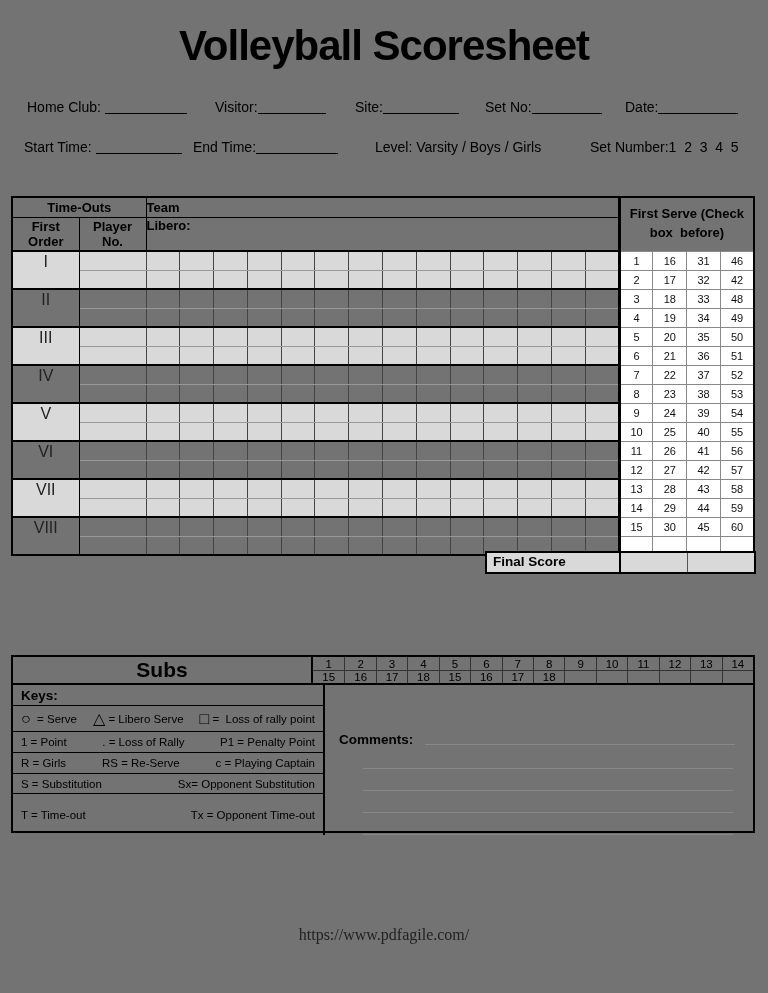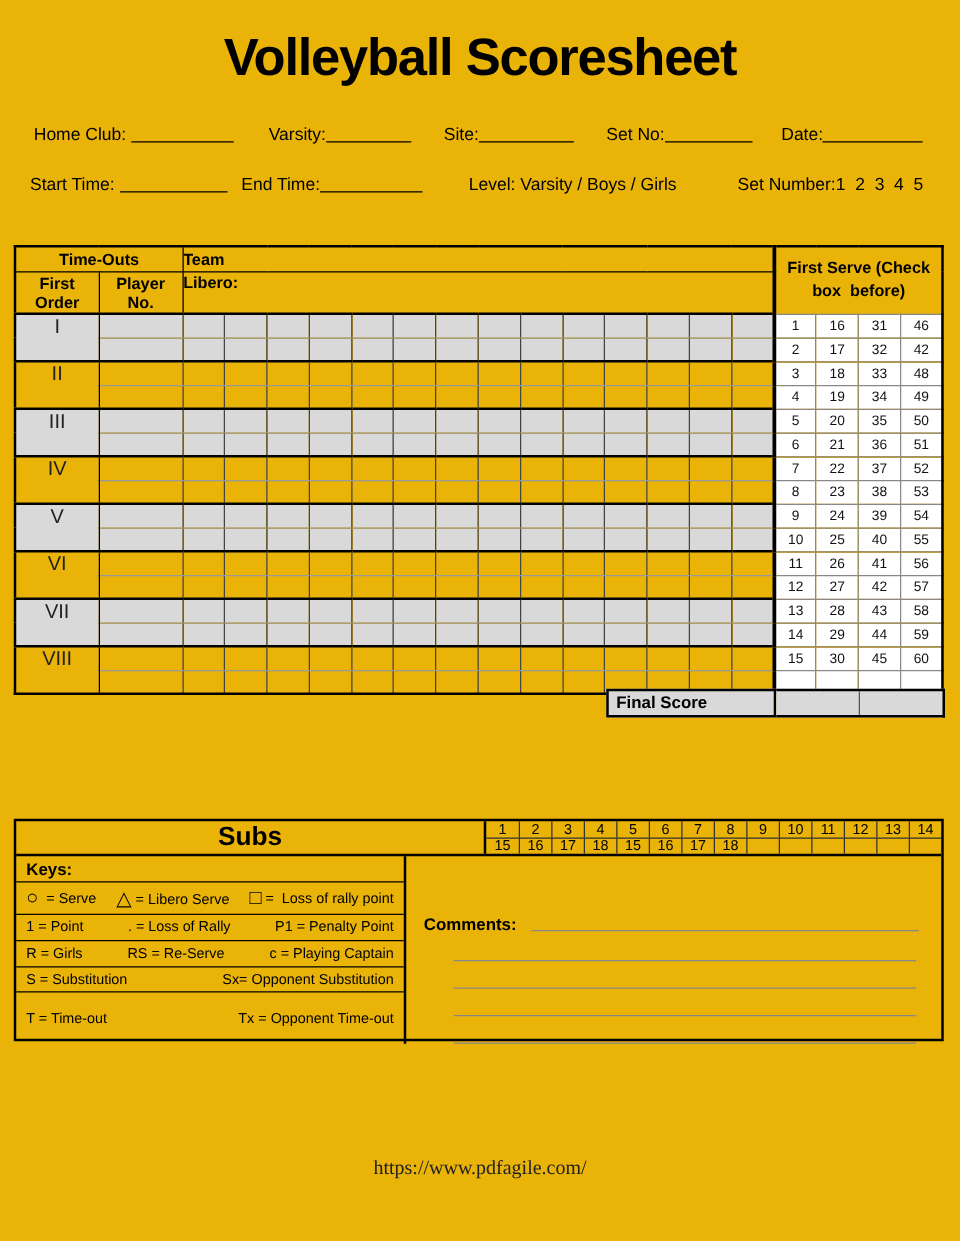--- a/index.html
+++ b/index.html
@@ -1,18 +1,18 @@
 <!DOCTYPE html>
 <html><head>
 <meta charset="utf-8">
 <style>
   * { margin:0; padding:0; box-sizing:border-box; }
   html,body { background:#fff; }
   body { width:768px; height:993px; font-family:"Liberation Sans", sans-serif; color:#000; }
-  .page { position:relative; width:768px; height:993px; background:#eab308; overflow:hidden; }
+  .page { position:relative; width:768px; height:993px; background:#737373; overflow:hidden; }
 
   
   .title { position:absolute; top:22px; left:0; width:100%; text-align:center;
            font-size:42px; font-weight:bold; letter-spacing:-1px; }
 
   
   .field { position:absolute; font-size:14px; white-space:pre; }
   .wline { display:inline-block; border-bottom:1.7px solid #000; height:13px; transform:translateY(2px); }
 
   
@@ -42,21 +42,21 @@
   .final-label { width:136px; background:#d9d9d9; border:2.5px solid #000;
                  font-weight:bold; font-size:13.5px; line-height:17px; padding-left:6px; }
   .final-cells { width:135px; display:flex; border:2.5px solid #000; border-left:none; background:#d9d9d9; }
   .final-cell { flex:1; }
   .final-cell + .final-cell { border-left:1px solid #555; }
 
   
   .subs-block { position:absolute; left:11px; top:655px; width:744px; height:178px;
                 border:2.5px solid #000; display:flex; flex-direction:column; }
   .subs-top { height:45px; display:flex; border-bottom:2px solid #000; }
-  .subs-label { width:376px; border-right:2px solid #000; display:flex; align-items:center;
+  .subs-label { width:300px; border-right:2px solid #000; display:flex; align-items:center;
                 justify-content:center; font-size:21px; font-weight:bold; }
   .subs-grid { flex:1; display:grid; grid-template-columns:repeat(14,1fr); grid-template-rows:1fr 1fr; }
   .subs-cell { border-left:1.4px solid #333; display:flex; align-items:center; justify-content:center;
                font-size:11.5px; }
   .subs-cell:nth-child(14n+1) { border-left:none; }
   .subs-cell:nth-child(n+15) { border-top:1.4px solid #333; }
   .subs-bottom { flex:1; display:flex; }
   .keys-col { width:312px; border-right:2.5px solid #000; display:flex; flex-direction:column; }
   .keys-title { height:21px; border-bottom:1.5px solid #000; font-size:13.5px; font-weight:bold;
                 padding:3px 0 0 8px; }
@@ -77,21 +77,21 @@
             font-family:"Liberation Serif", serif; font-size:16px; color:#222; }
 </style>
 </head>
 <body>
 
 <div class="page">
 
   <div class="title">Volleyball Scoresheet</div>
 
   <span class="field" style="left:27px; top:99px"><span>Home Club:</span> <span class="wline" style="width:82px"></span></span>
-  <span class="field" style="left:215px; top:99px"><span>Varsity:</span><span class="wline" style="width:68px"></span></span>
+  <span class="field" style="left:215px; top:99px"><span>Visitor:</span><span class="wline" style="width:68px"></span></span>
   <span class="field" style="left:355px; top:99px"><span>Site:</span><span class="wline" style="width:76px"></span></span>
   <span class="field" style="left:485px; top:99px"><span>Set No:</span><span class="wline" style="width:70px"></span></span>
   <span class="field" style="left:625px; top:99px"><span>Date:</span><span class="wline" style="width:80px"></span></span>
 
   <span class="field" style="left:24px; top:139px"><span>Start Time:</span> <span class="wline" style="width:86px"></span></span>
   <span class="field" style="left:193px; top:139px"><span>End Time:</span><span class="wline" style="width:82px"></span></span>
   <span class="field" style="left:375px; top:139px"><span>Level: Varsity / Boys / Girls</span></span>
   <span class="field" style="left:590px; top:139px"><span>Set Number:1  2  3  4  5</span></span>
 
   <table class="score">

